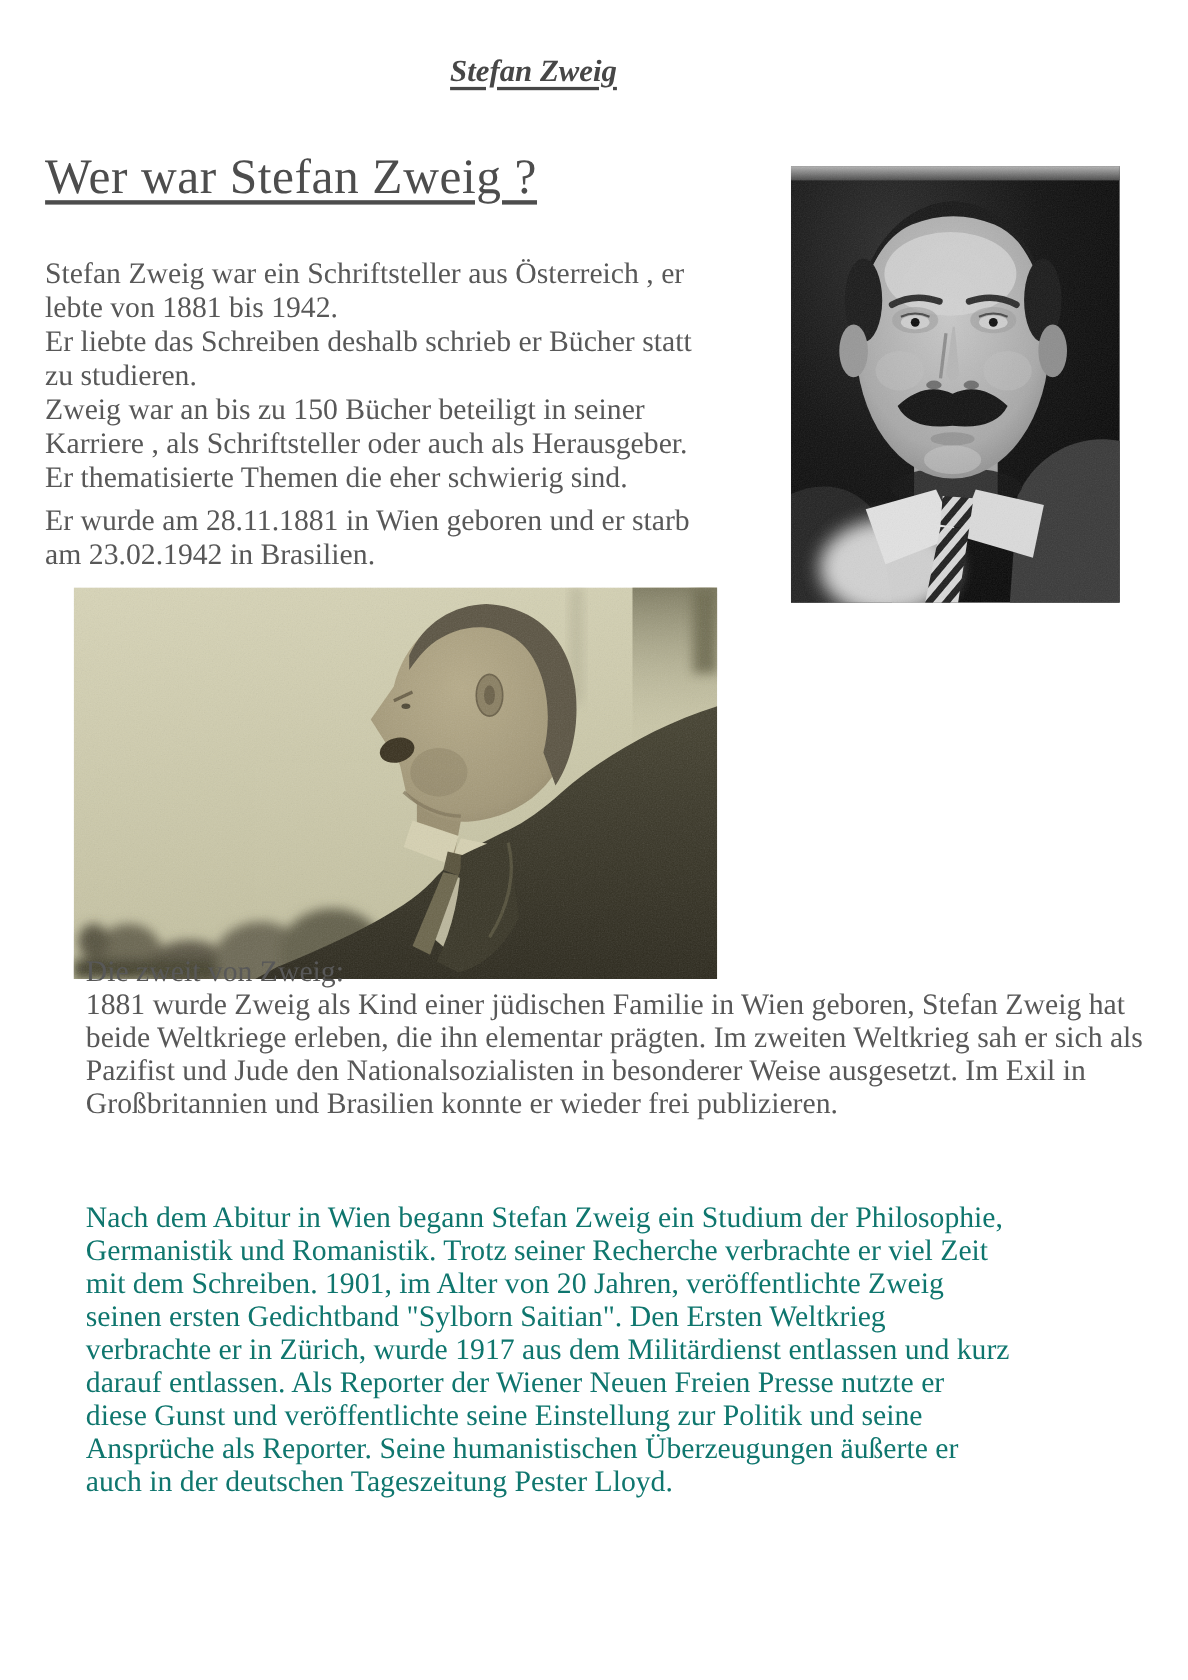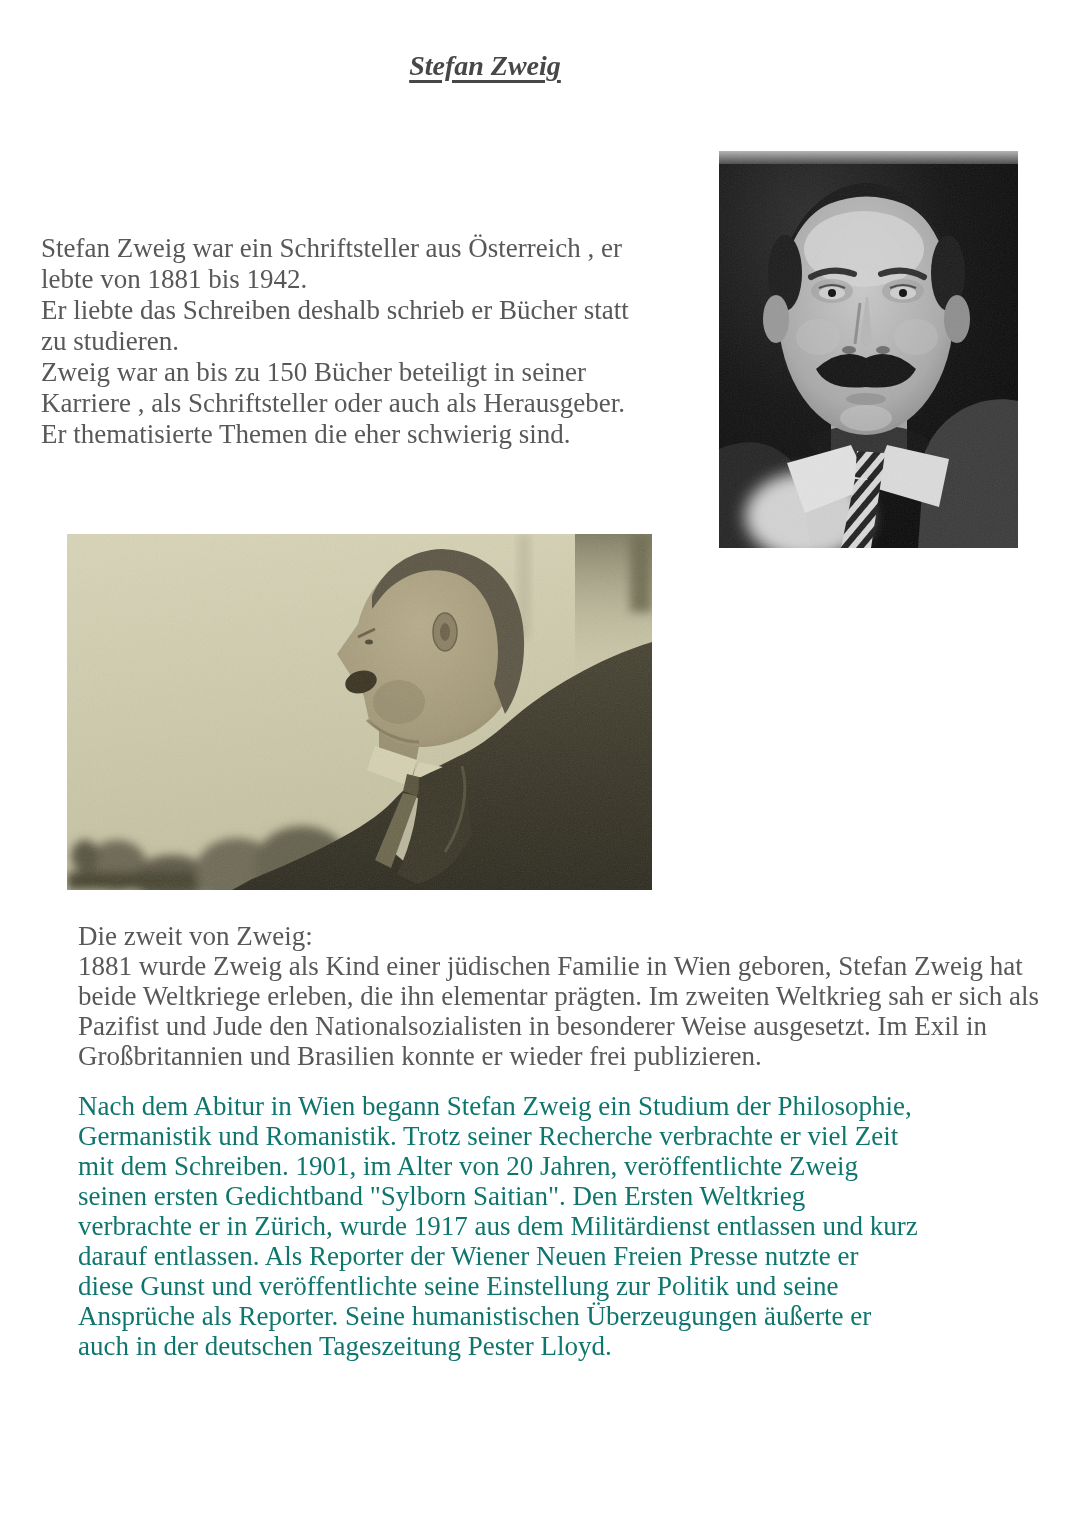--- a/index.html
+++ b/index.html
@@ -39,46 +39,49 @@
     white-space:pre-line;
   }
   .para{
     position:absolute;
     font-size:27px;
     color:#585858;
     white-space:pre-line;
   }
   .para-intro{ left:41px; top:233px; width:700px; line-height:31px;}
   .para-dates{ left:41px; top:458px; width:700px; line-height:31px;}
-  .para-bio{   left:78px; top:921px; width:1000px; line-height:30px;}
+  .para-bio{   left:78px; top:868px; width:1000px; line-height:30px;}
   .para-career{left:78px; top:1091px; width:940px; line-height:30px; color:#0f766e;}
   .photo{
     position:absolute;
     line-height:0;
   }
   .photo-portrait{ left:719px; top:151px; width:299px; height:397px;}
   .photo-speech{   left:67px;  top:534px; width:585px; height:356px;}
   .photo svg{display:block;width:100%;height:100%;}
 </style>
 </head>
 <body>
 
 <div class="page">
 
   <div class="doc-title">Stefan Zweig</div>
 
+  <div class="doc-heading">Wer war Stefan Zweig ?</div>
 
   <div class="para para-intro">Stefan Zweig war ein Schriftsteller aus Österreich , er
 lebte von 1881 bis 1942.
 Er liebte das Schreiben deshalb schrieb er Bücher statt
 zu studieren.
 Zweig war an bis zu 150 Bücher beteiligt in seiner
 Karriere , als Schriftsteller oder auch als Herausgeber.
 Er thematisierte Themen die eher schwierig sind.</div>
 
+  <div class="para para-dates">Er wurde am 28.11.1881 in Wien geboren und er starb
+am 23.02.1942 in Brasilien.</div>
 
   <div class="photo photo-portrait">
     <svg viewBox="0 0 299 397" xmlns="http://www.w3.org/2000/svg" preserveAspectRatio="none">
       <defs>
         <radialGradient id="bgGradP" cx="30%" cy="18%" r="85%">
           <stop offset="0%" stop-color="#2c2c2c"></stop>
           <stop offset="55%" stop-color="#121212"></stop>
           <stop offset="100%" stop-color="#0a0a0a"></stop>
         </radialGradient>
         <radialGradient id="faceGradP" cx="48%" cy="40%" r="70%">

